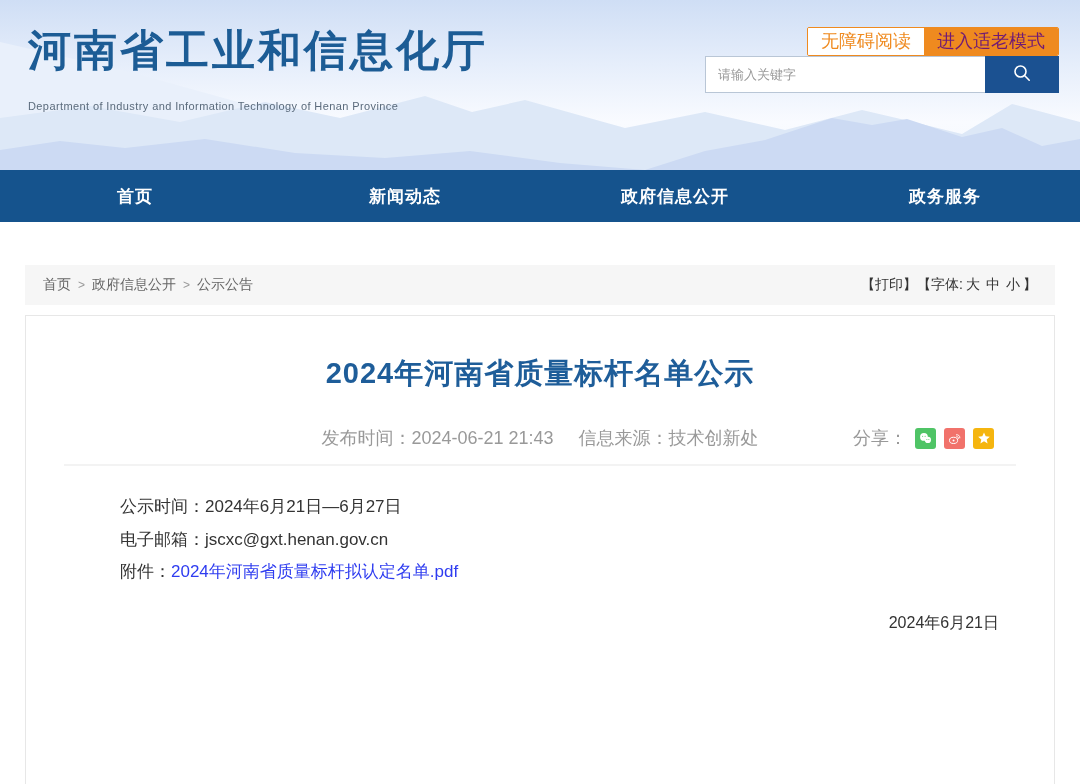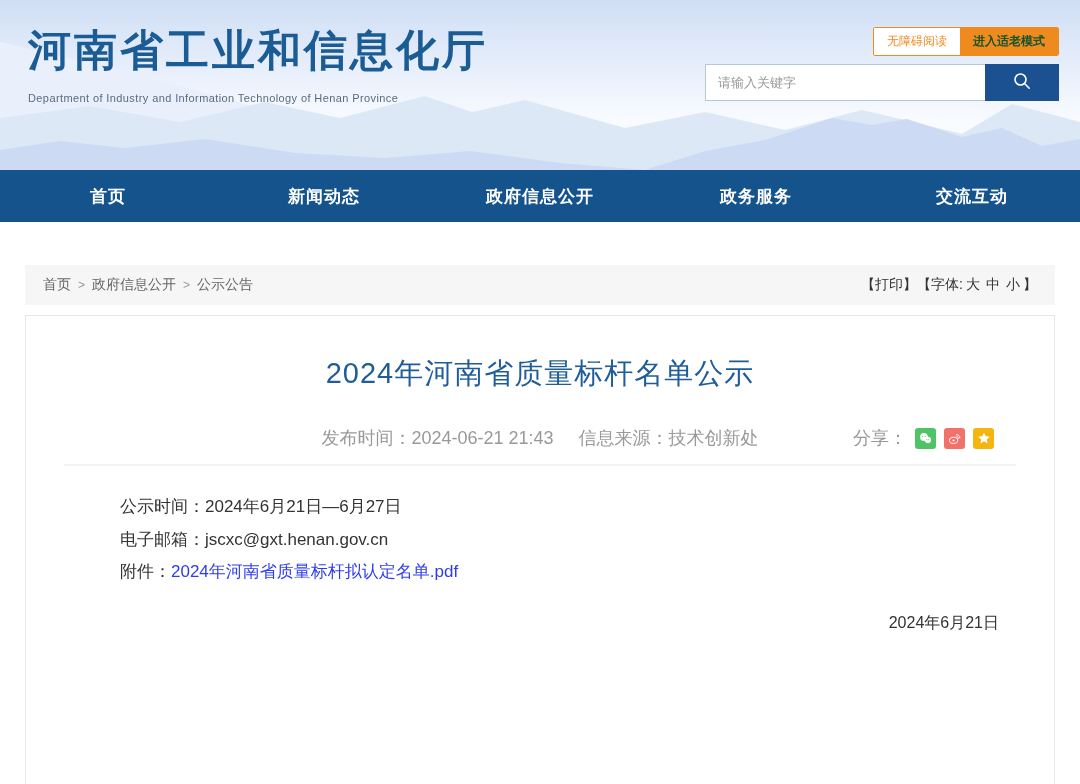--- a/index.html
+++ b/index.html
@@ -12,29 +12,29 @@
 
   
   .site-header{
     position:relative; height:170px;
     background:linear-gradient(180deg,#cfdef5 0%,#e6eefb 38%,#f9fbff 72%,#f4f8fd 100%);
     overflow:hidden;
   }
   .mountains{ position:absolute; left:0; bottom:0; width:1080px; height:170px; }
   .logo{ position:absolute; left:28px; top:22px; z-index:2; }
   .logo-cn{ font-size:43px; font-weight:700; color:#1c5c95; letter-spacing:3px; }
-  .logo-en{ font-size:11px; color:#5b6b7c; margin-top:12px; letter-spacing:.4px; }
+  .logo-en{ font-size:11px; color:#5b6b7c; margin-top:20px; letter-spacing:.4px; }
   .util-buttons{
     position:absolute; right:21px; top:27px; z-index:2;
     display:flex; height:29px; border:1px solid #ef8a1f; border-radius:2px;
-    overflow:hidden; font-size:12px; line-height:27px;align-items:center;
+    overflow:hidden; font-size:18px; line-height:27px;align-items:center;
   }
   .btn-accessible{ background:#fff; color:#ef8a1f; padding:0 13px; cursor:pointer; }
-  .btn-elder{ background:#ef8a1f; color:#14532d; padding:0 13px; cursor:pointer;font-weight:bold; }
-  .search-bar{ position:absolute; right:21px; top:64px; z-index:2; display:flex; width:354px; height:37px; }
+  .btn-elder{ background:#ef8a1f; color:#701a75; padding:0 13px; cursor:pointer; }
+  .search-bar{ position:absolute; right:21px; top:56px; z-index:2; display:flex; width:354px; height:37px; }
   .search-input{
     flex:1; border:1px solid #b9c6d6; border-right:none; outline:none;
     padding:0 12px; font-size:13px; color:#333; background:#fff;
     font-family:"Liberation Sans","DejaVu Sans",sans-serif;
   }
   .search-input::placeholder{ color:#999; }
   .search-button{ width:74px; background:#1b5191; border:none; cursor:pointer;
     display:flex; align-items:center; justify-content:center; }
 
   
@@ -54,21 +54,21 @@
   .page-tools{ color:#333; display:flex; align-items:center; }
   .tool{ cursor:pointer; }
   .font-size-opt{ cursor:pointer; margin:0 3px; }
 
   
   .card{
     margin:10px 25px 0; background:#fff; border:1px solid #e7e7e7;
     height:640px; position:relative;
   }
   .article-title{
-    margin-top:38px; text-align:center; font-size:29px; font-weight:400;
+    margin-top:38px; text-align:center; font-size:29px; font-weight:700;
     color:#1e5d99; letter-spacing:1px;
   }
   .meta-row{ position:relative; margin-top:33px; text-align:center;
     color:#999; font-size:18px; height:22px; line-height:22px; }
   .meta-source{ margin-left:20px; }
   .share-box{ position:absolute; right:60px; top:0; height:22px;
     display:flex; align-items:center; color:#999; }
   .share-icon{ width:21px; height:21px; border-radius:3px; margin-left:8px;
     display:flex; align-items:center; justify-content:center; cursor:pointer; }
   .share-icon svg{ display:block; }
@@ -113,21 +113,20 @@
         </span>
       </button>
     </div>
   </div>
 
   <div class="main-nav">
     <div class="nav-item">首页</div>
     <div class="nav-item">新闻动态</div>
     <div class="nav-item">政府信息公开</div>
     <div class="nav-item">政务服务</div>
-    <div class="nav-item">交流互动</div>
   </div>
 
   <div class="crumb-strip">
     <div class="crumb-left">
       <span class="crumb-link">首页</span>
       <span class="crumb-sep">&gt;</span>
       <span class="crumb-link">政府信息公开</span>
       <span class="crumb-sep">&gt;</span>
       <span class="crumb-link">公示公告</span>
     </div>

